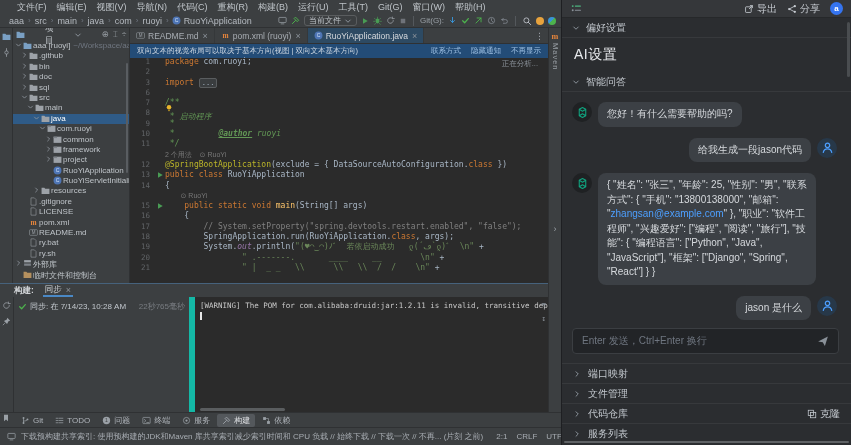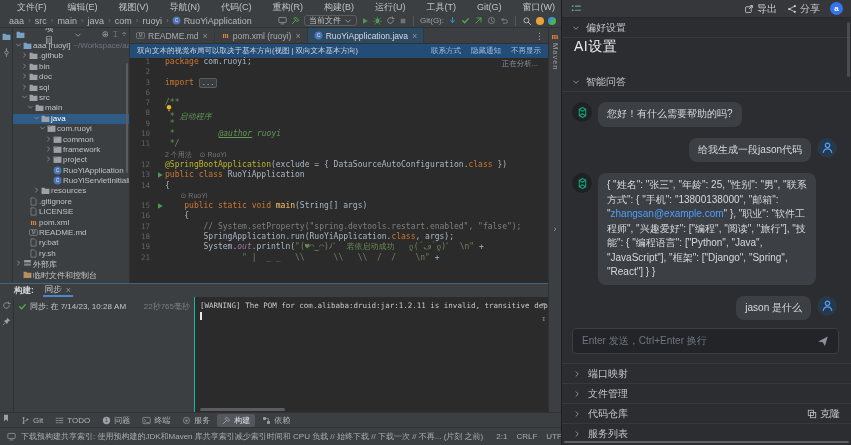--- a/index.html
+++ b/index.html
@@ -5,21 +5,21 @@
   html,body{margin:0;padding:0;background:#1e1f22;}
   .app{position:relative;width:851px;height:445px;background:#2b2b2b;overflow:hidden;
        font-family:"Liberation Sans","DejaVu Sans",sans-serif;color:#bbb;font-size:9px;
        -webkit-font-smoothing:antialiased;}
   .app *{box-sizing:border-box;}
   svg{display:block;}
   .ic{display:inline-flex;align-items:center;justify-content:center;flex:none;}
 
   
   .menubar{position:absolute;left:0;top:0;width:561px;height:14px;background:#3c3f41;
-           display:flex;align-items:flex-end;padding-left:12px;gap:11px;}
+           display:flex;align-items:flex-end;padding-left:12px;}
   .menu-item{padding:0 5px;color:#bfc4c9;line-height:14px;white-space:nowrap;}
 
   
   .toolbar{position:absolute;left:0;top:14px;width:561px;height:14px;background:#3c3f41;
            border-bottom:1px solid #2f3133;display:flex;align-items:center;}
   .crumbs{display:flex;align-items:center;padding-left:8px;gap:2px;color:#b5bac0;white-space:nowrap;}
   .crumb{padding:0 1px;}
   .crumb-sep{color:#6f7680;font-size:8px;padding:0 1px;}
   .tb-right{margin-left:auto;display:flex;align-items:center;gap:4px;padding-right:5px;}
   .combo{border:1px solid #5a5d5f;border-radius:3px;height:11px;padding:0 4px;font-size:8px;
@@ -62,21 +62,21 @@
   .analyzing{position:absolute;right:10px;top:31px;font-size:7.5px;color:#8a9199;}
   .code{position:absolute;left:0;top:29px;right:0;bottom:0;overflow:hidden;
         font-family:"DejaVu Sans Mono","Liberation Mono",monospace;font-size:8px;line-height:10.3px;}
   .code-row{display:flex;height:10.3px;align-items:center;}
   .ln{width:24px;text-align:right;color:#606366;padding-right:4px;flex:none;font-size:7.5px;}
   .gut{width:11px;flex:none;display:flex;align-items:center;justify-content:center;}
   .src-text{white-space:pre;}
   .kw{color:#cc7832;}
   .pl{color:#a9b7c6;}
   .doc{color:#629755;font-style:italic;}
-  .doctag{color:#629755;font-style:italic;font-weight:normal;text-decoration:underline;padding-left:39px;}
+  .doctag{color:#629755;font-style:italic;font-weight:bold;text-decoration:underline;padding-left:39px;}
   .ann{color:#bbb529;}
   .cmt{color:#808080;}
   .str{color:#6a8759;}
   .fn{color:#ffc66b;}
   .field{color:#9876aa;font-style:italic;}
   .folded{background:#3a3d3f;border:1px solid #5a5d5f;color:#a9b7c6;padding:0 2px;border-radius:2px;font-size:7px;}
   .inlay{color:#787878;font-size:7px;font-family:"Liberation Sans","DejaVu Sans",sans-serif;white-space:pre;}
 
   
   .right-stripe{position:absolute;left:548px;top:28px;width:13px;height:384px;background:#3c3f41;
@@ -87,21 +87,21 @@
   
   .bottom{position:absolute;left:0;top:283px;width:548px;height:129px;background:#3c3f41;
           border-top:1px solid #46627c;}
   .bottom-head{height:13px;display:flex;align-items:center;padding-left:14px;gap:9px;}
   .build-label{font-weight:bold;color:#d0d3d6;font-size:8.5px;}
   .build-tab{display:flex;gap:3px;align-items:center;color:#d0d3d6;height:13px;font-size:8.5px;
              border-bottom:2px solid #4a88c5;padding:0 2px;}
   .bottom-body{position:absolute;top:13px;left:0;right:0;bottom:0;display:flex;}
   .b-gutter{width:14px;border-right:1px solid #2f3133;display:flex;flex-direction:column;
             align-items:center;padding-top:4px;gap:7px;}
-  .sync-pane{width:181px;border-right:1px solid #14b8a6;padding:4px 4px;font-size:8px;color:#c2c7cd;}
+  .sync-pane{width:181px;border-right:6px solid #14b8a6;padding:4px 4px;font-size:8px;color:#c2c7cd;}
   .sync-line{display:flex;align-items:center;gap:3px;white-space:nowrap;}
   .sync-dur{margin-left:auto;color:#787c81;}
   .console{flex:1;background:#2b2b2b;font-family:"DejaVu Sans Mono","Liberation Mono",monospace;
            font-size:7.5px;color:#c8c8c8;padding:4px 5px;position:relative;overflow:hidden;}
   .console .warn-line{white-space:nowrap;}
   .cursor{display:inline-block;width:2px;height:8px;background:#e8e8e8;margin-top:2px;}
   .console-icons{position:absolute;right:2px;top:3px;display:flex;flex-direction:column;gap:5px;color:#8a9199;}
   .hscroll{position:absolute;left:5px;bottom:1px;width:85px;height:3px;background:#5a5d5f;border-radius:2px;}
 
   
@@ -121,21 +121,21 @@
   .ai{position:absolute;left:561px;top:0;width:290px;height:445px;background:#2b2d30;
       border-left:1px solid #1e1f22;font-size:10px;color:#c2c7cd;}
   .ai-top{height:18px;background:#35373a;display:flex;align-items:center;padding:0 8px;gap:12px;
           border-bottom:1px solid #26282a;}
   .ai-top-right{margin-left:auto;display:flex;align-items:center;gap:10px;color:#c9ced4;font-size:10px;}
   .ai-action{display:flex;align-items:center;gap:3px;}
   .ai-avatar{width:13px;height:13px;border-radius:50%;background:#3574f0;color:#fff;font-size:8px;
              display:flex;align-items:center;justify-content:center;font-weight:bold;}
   .sec-head{height:20px;display:flex;align-items:center;gap:6px;padding:0 10px;
             border-bottom:1px solid #37393c;color:#c2c7cd;font-size:10px;}
-  .setting-row{height:34px;display:flex;padding:0 12px;gap:27px;}
+  .setting-row{height:34px;display:flex;align-items:center;padding:0 12px;gap:27px;}
   .setting-label{font-size:14px;color:#e8eaed;letter-spacing:.5px;}
   .model-select{margin-left:auto;width:170px;height:24px;background:#26282b;border:1px solid #4a4d50;
                 border-radius:3px;display:flex;align-items:center;justify-content:center;
                 color:#d0d3d6;font-size:11px;position:relative;}
   .model-chev{position:absolute;right:8px;top:7px;}
   .chat{position:absolute;left:0;right:4px;top:94px;height:228px;padding:8px 10px 0;
         display:flex;flex-direction:column;gap:11px;overflow:hidden;}
   .msg{display:flex;gap:6px;align-items:flex-start;}
   .msg.user{justify-content:flex-end;}
   .gpt-av{width:20px;height:20px;border-radius:50%;background:#1f2123;display:flex;
@@ -739,20 +739,25 @@
           <span class="ln">18</span>
           <span class="gut"></span>
           <span class="src-text"><span class="pl">        SpringApplication.run(RuoYiApplication.</span><span class="kw">class</span><span class="pl">, args);</span></span>
         </div>
         <div class="code-row">
           <span class="ln">19</span>
           <span class="gut"></span>
           <span class="src-text"><span class="pl">        System.</span><span class="field">out</span><span class="pl">.println(</span><span class="str">"(♥◠‿◠)ﾉﾞ  若依启动成功   ლ(´ڡ`ლ)ﾞ  \n"</span><span class="pl"> +</span></span>
         </div>
         <div class="code-row">
+          <span class="ln">20</span>
+          <span class="gut"></span>
+          <span class="src-text"><span class="pl">                </span><span class="str">" .-------.       ____     __        \n"</span><span class="pl"> +</span></span>
+        </div>
+        <div class="code-row">
           <span class="ln">21</span>
           <span class="gut"></span>
           <span class="src-text"><span class="pl">                </span><span class="str">" |  _ _   \\      \\   \\  /  /    \n"</span><span class="pl"> +</span></span>
         </div>
       </div>
   </div>
 
   <div class="right-stripe">
     <span class="ic">
         <svg width="10" height="10" viewBox="0 0 16 16">

